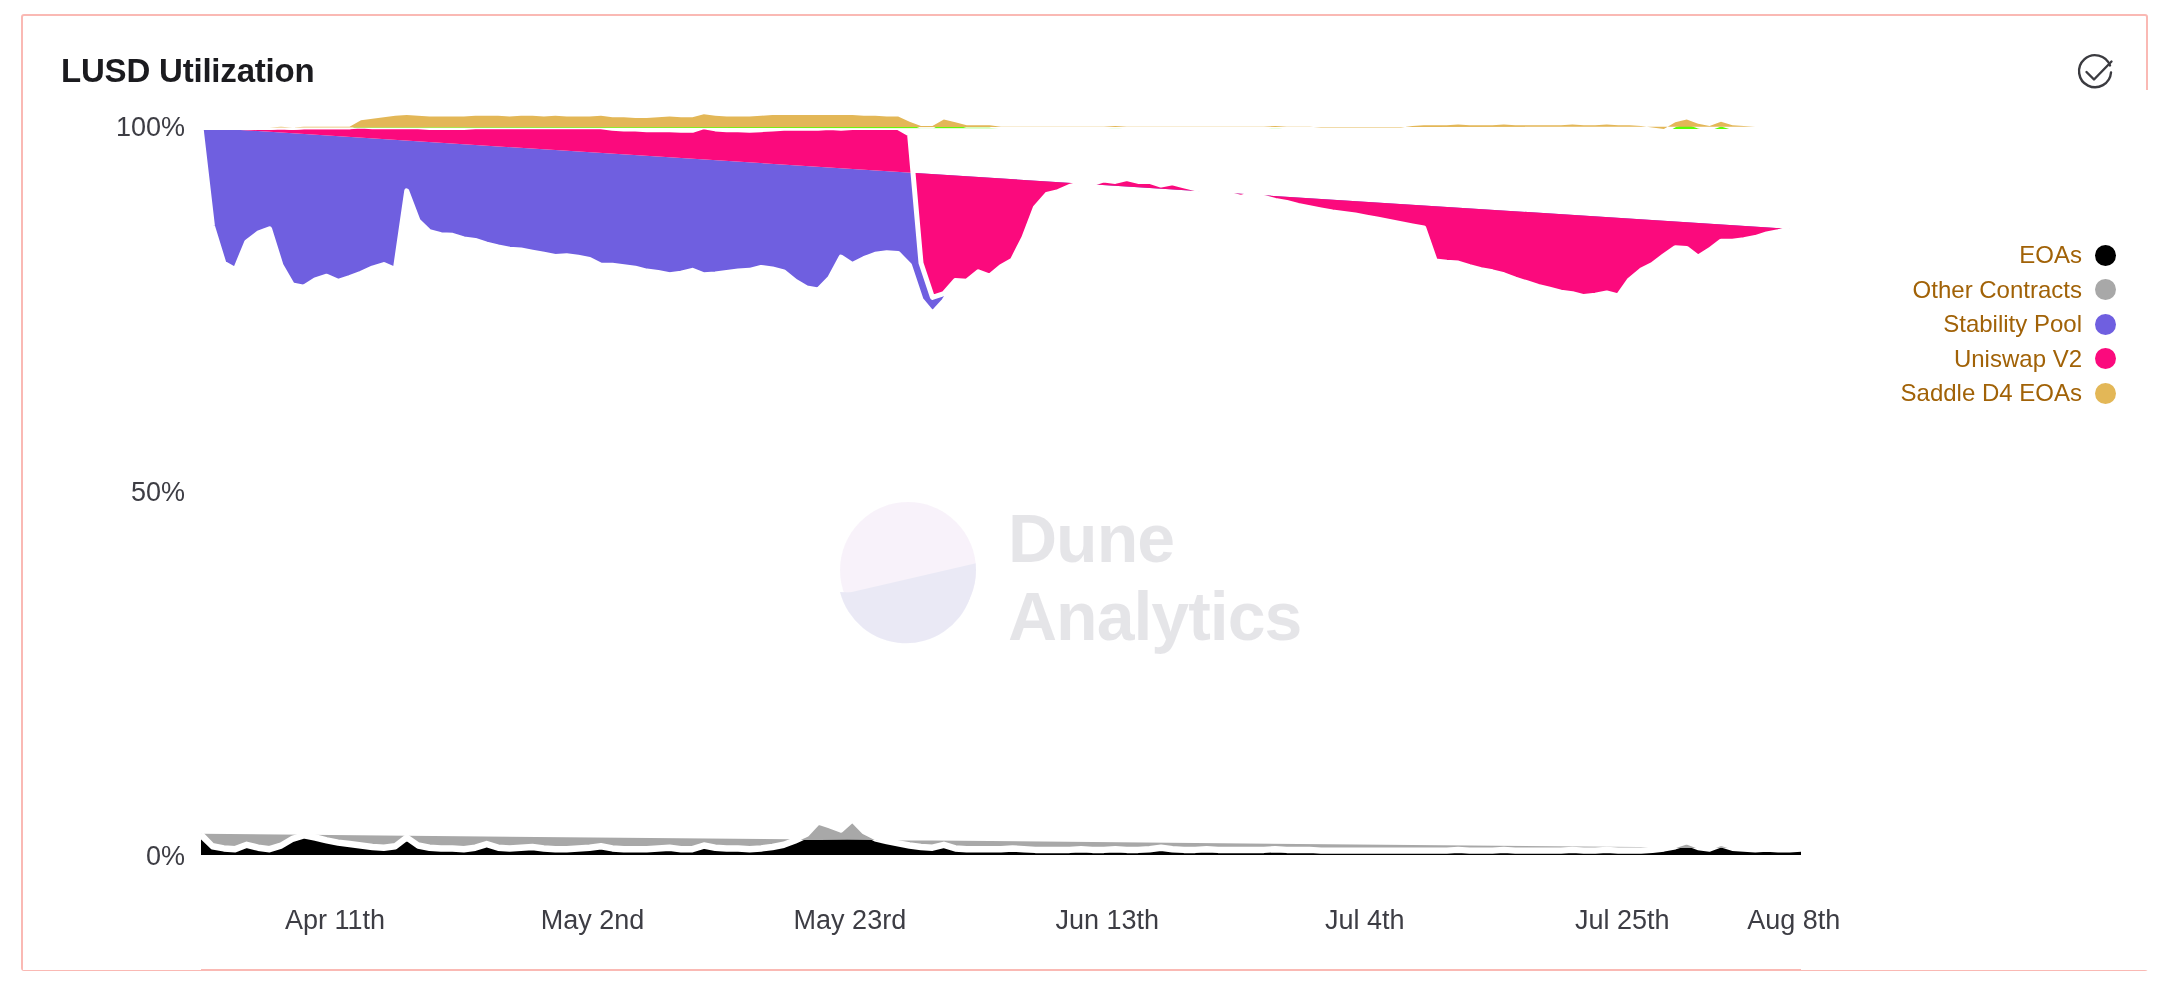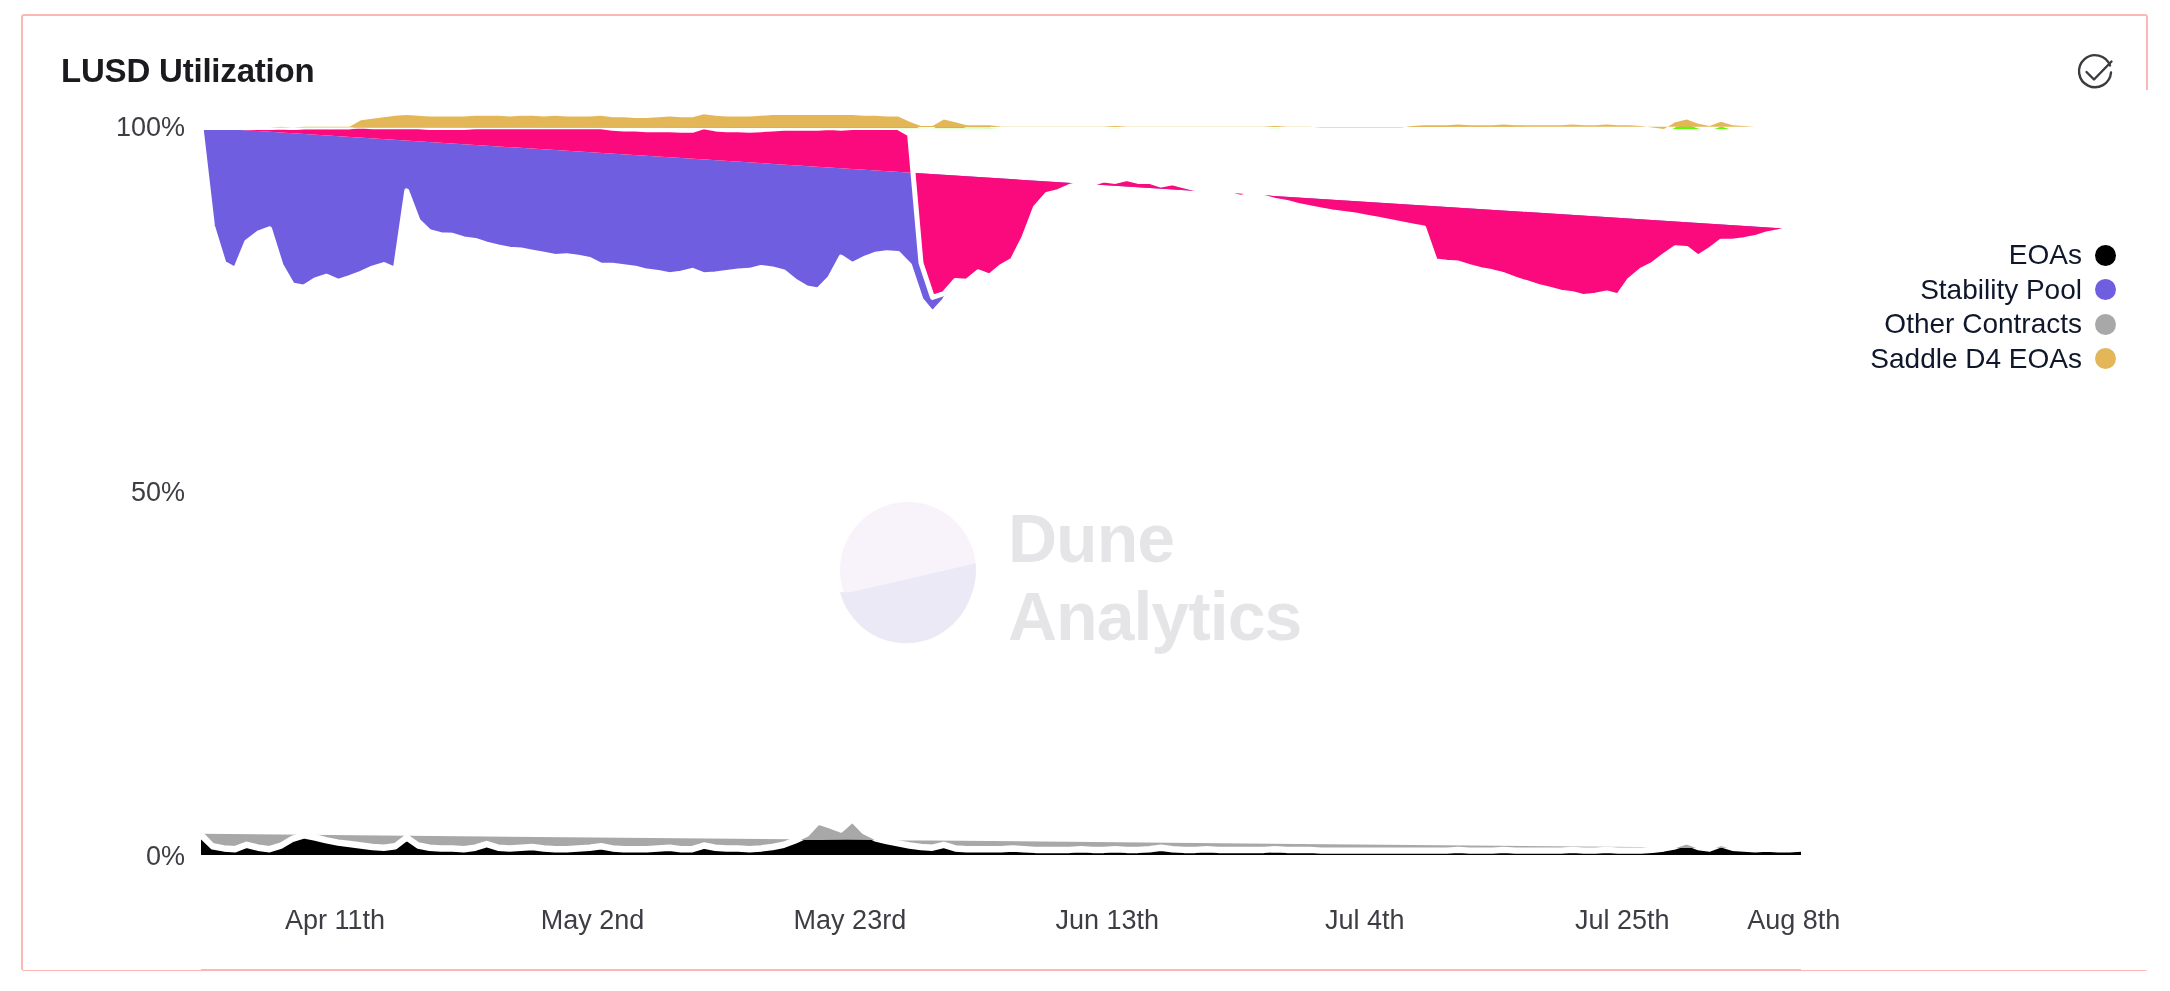--- a/index.html
+++ b/index.html
@@ -81,22 +81,22 @@
   }
   .legend-row {
     display: flex;
     align-items: center;
     justify-content: flex-end;
     height: 34.5px;
     cursor: pointer;
     white-space: nowrap;
   }
   .legend-label {
-    font-size: 28px;
-    color: #0f172a;
+    font-size: 24px;
+    color: #a16207;
     font-family: "Liberation Sans", sans-serif;
     line-height: 1;
   }
   .legend-dot {
     width: 21px;
     height: 21px;
     border-radius: 50%;
     margin-left: 13px;
     flex: 0 0 auto;
   }
@@ -169,26 +169,30 @@
           </g>
         </svg>
     </div>
 
     <div class="legend" id="legend">
         <div class="legend-row">
           <span class="legend-label">EOAs</span>
           <span class="legend-dot" style="background: rgb(0, 0, 0);"></span>
         </div>
         <div class="legend-row">
+          <span class="legend-label">Other Contracts</span>
+          <span class="legend-dot" style="background: rgb(168, 168, 168);"></span>
+        </div>
+        <div class="legend-row">
           <span class="legend-label">Stability Pool</span>
           <span class="legend-dot" style="background: rgb(111, 95, 224);"></span>
         </div>
         <div class="legend-row">
-          <span class="legend-label">Other Contracts</span>
-          <span class="legend-dot" style="background: rgb(168, 168, 168);"></span>
+          <span class="legend-label">Uniswap V2</span>
+          <span class="legend-dot" style="background: rgb(251, 10, 125);"></span>
         </div>
         <div class="legend-row">
           <span class="legend-label">Saddle D4 EOAs</span>
           <span class="legend-dot" style="background: rgb(227, 183, 87);"></span>
         </div>
       </div>
 
   </div>
 </div>
 

